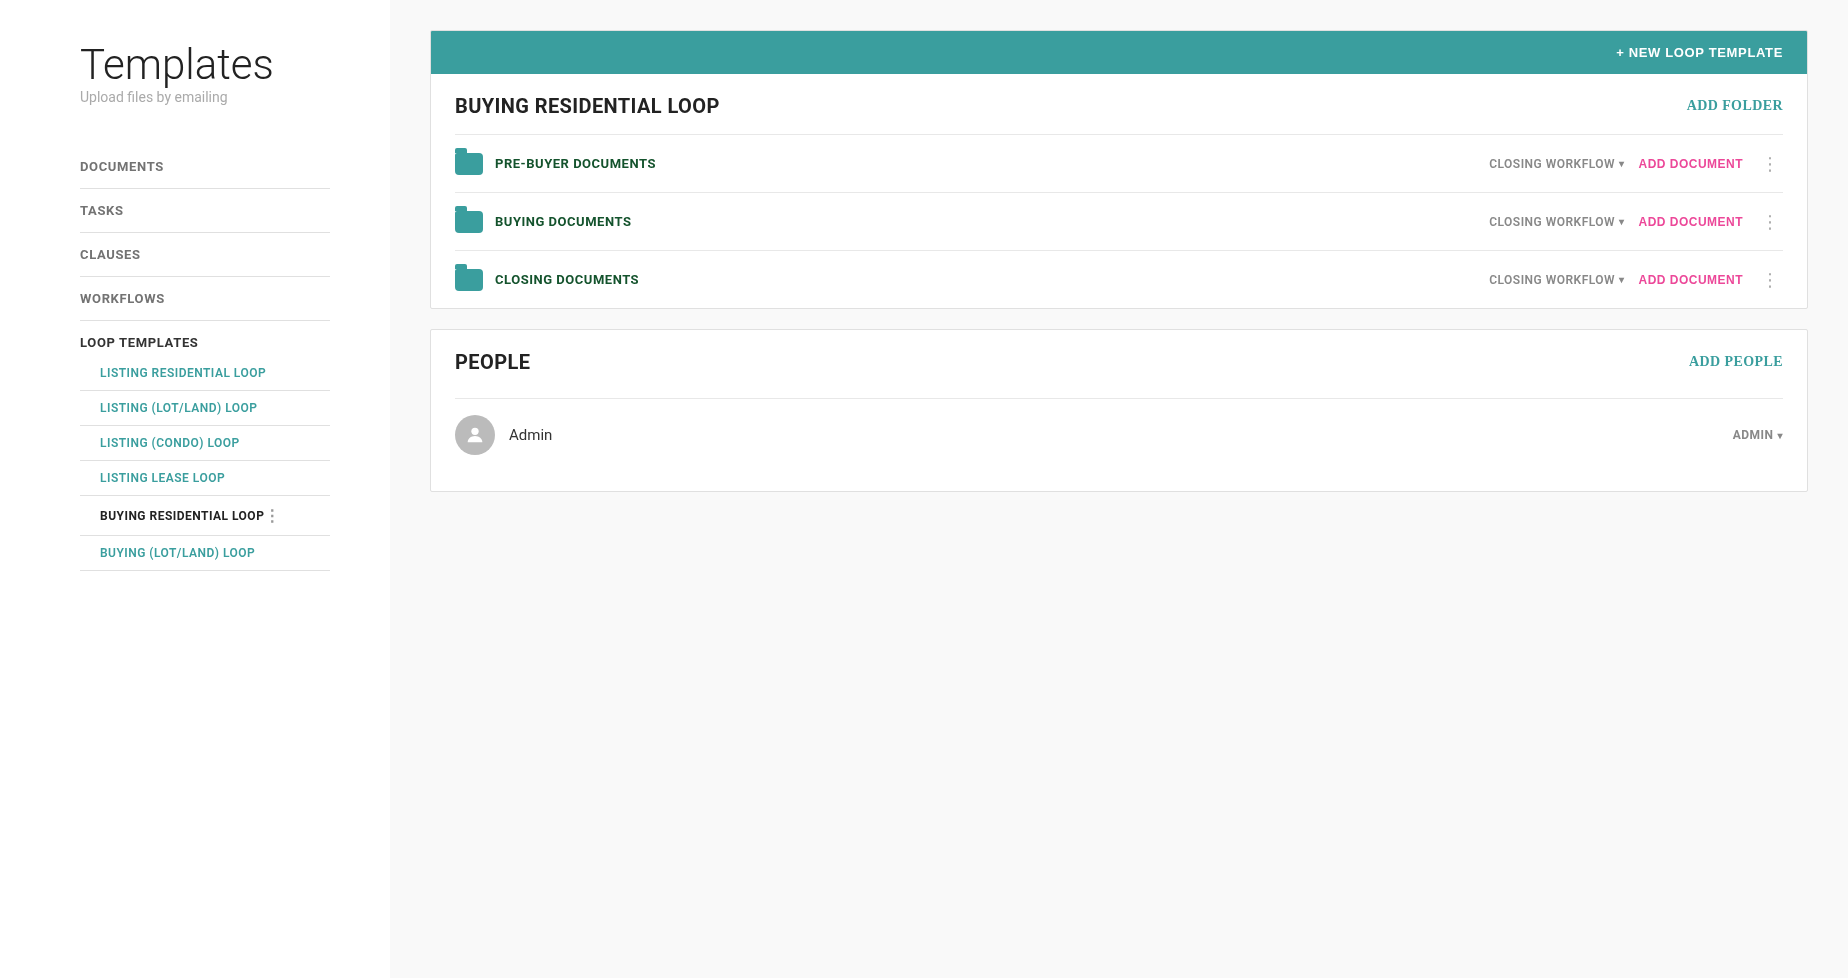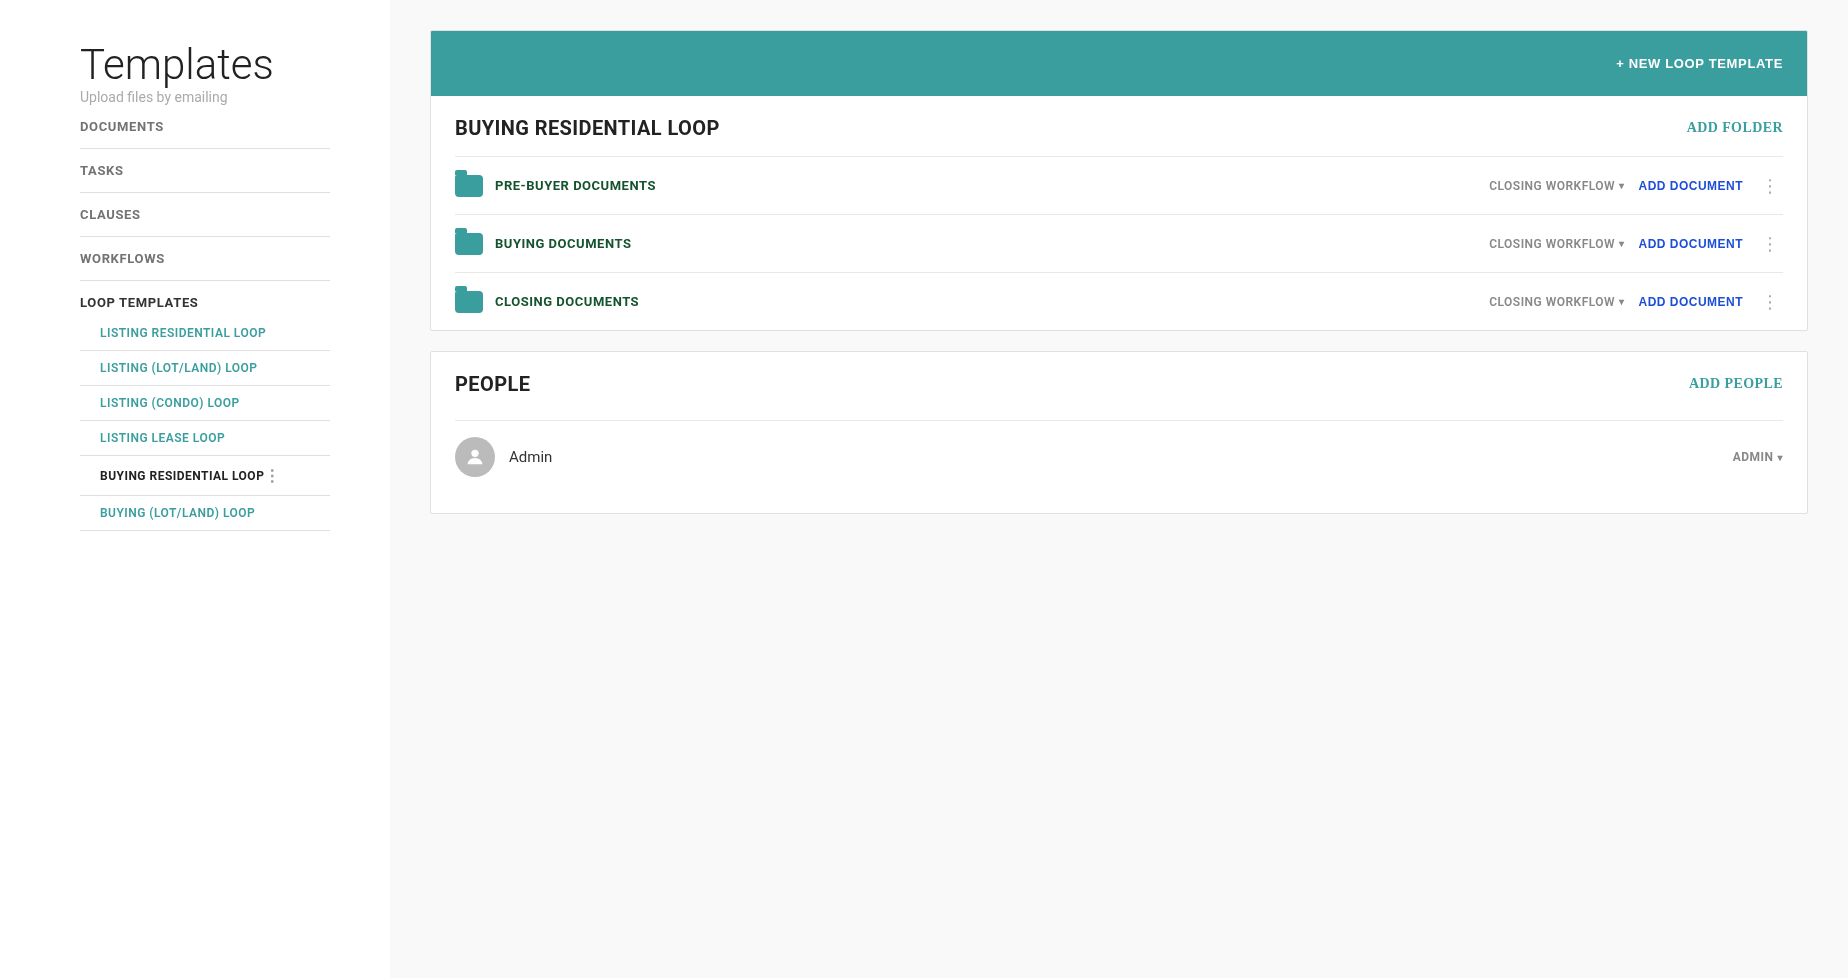--- a/index.html
+++ b/index.html
@@ -20,20 +20,21 @@
       background: #fff;
     }
     .sidebar-title {
       font-size: 42px;
       font-weight: 300;
       color: #222;
     }
     .sidebar-subtitle {
       font-size: 14px;
       color: #aaa;
+      margin-bottom: 40px;
     }
     .sidebar-nav {
       list-style: none;
     }
     .sidebar-nav-item {
       padding: 14px 0;
       border-bottom: 1px solid #e0e0e0;
       font-size: 13px;
       font-weight: 700;
       letter-spacing: 0.05em;
@@ -79,21 +80,21 @@
       border: 1px solid #e0e0e0;
       border-radius: 2px;
       margin-bottom: 20px;
       overflow: hidden;
     }
     .panel-header {
       background: #3a9e9e;
       display: flex;
       align-items: center;
       justify-content: flex-end;
-      padding: 25px 24px;
+      padding: 14px 24px;
     }
     .new-loop-btn {
       color: #fff;
       font-size: 13px;
       font-weight: 600;
       letter-spacing: 0.05em;
       cursor: pointer;
       background: none;
       border: none;
     }
@@ -170,21 +171,21 @@
       align-items: center;
       gap: 4px;
     }
     .chevron-down {
       font-size: 10px;
       color: #888;
     }
     .add-document-btn {
       font-size: 12px;
       font-weight: 700;
-      color: #1d4ed8;
+      color: #ec4899;
       cursor: pointer;
       background: none;
       border: none;
       letter-spacing: 0.04em;
     }
     .row-menu {
       color: #aaa;
       font-size: 18px;
       cursor: pointer;
       padding: 4px;

